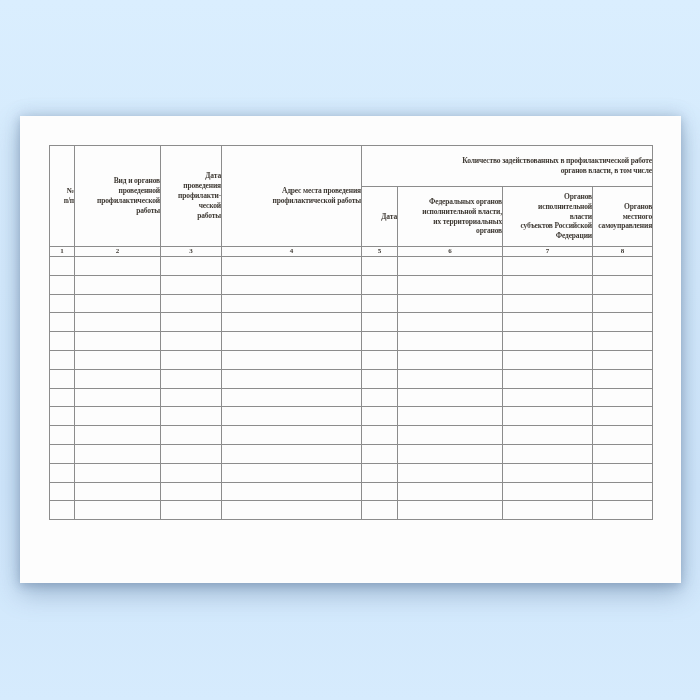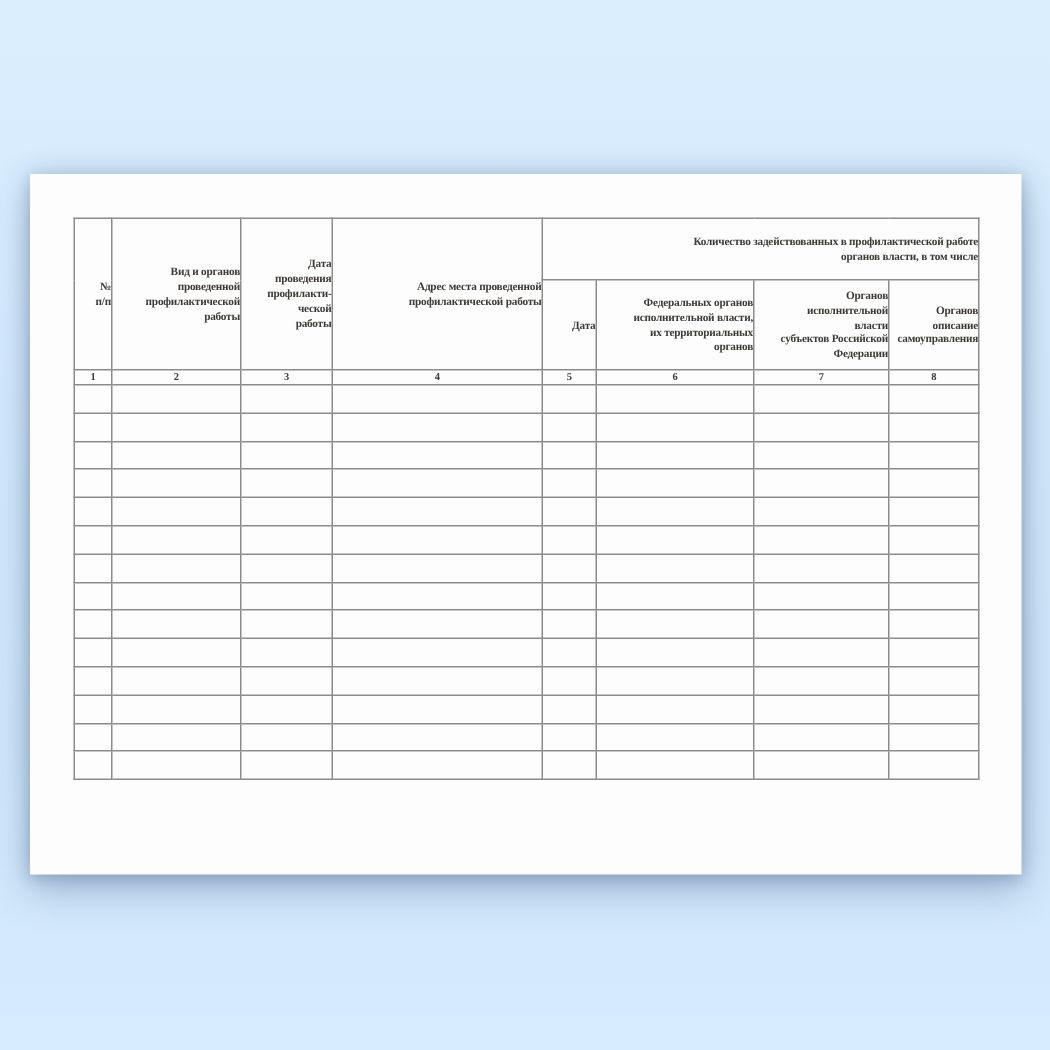--- a/index.html
+++ b/index.html
@@ -85,37 +85,37 @@
 п/п</th>
         <th class="hdr" rowspan="2">Вид и органов
 проведенной
 профилактической
 работы</th>
         <th class="hdr" rowspan="2">Дата
 проведения
 профилакти-
 ческой
 работы</th>
-        <th class="hdr" rowspan="2">Адрес места проведенной
+        <th class="hdr" rowspan="2">Адрес места проведения
 профилактической работы</th>
         <th class="hdr" colspan="4">Количество задействованных в профилактической работе
 органов власти, в том числе</th>
       </tr>
       <tr class="hdr-sub">
         <th class="hdr">Дата</th>
         <th class="hdr">Федеральных органов
 исполнительной власти,
 их территориальных
 органов</th>
         <th class="hdr">Органов
 исполнительной
 власти
 субъектов Российской
 Федерации</th>
-        <th class="hdr">Органов описание
+        <th class="hdr">Органов местного
 самоуправления</th>
       </tr>
       <tr class="nums">
         <td>1</td>
         <td>2</td>
         <td>3</td>
         <td>4</td>
         <td>5</td>
         <td>6</td>
         <td>7</td>

